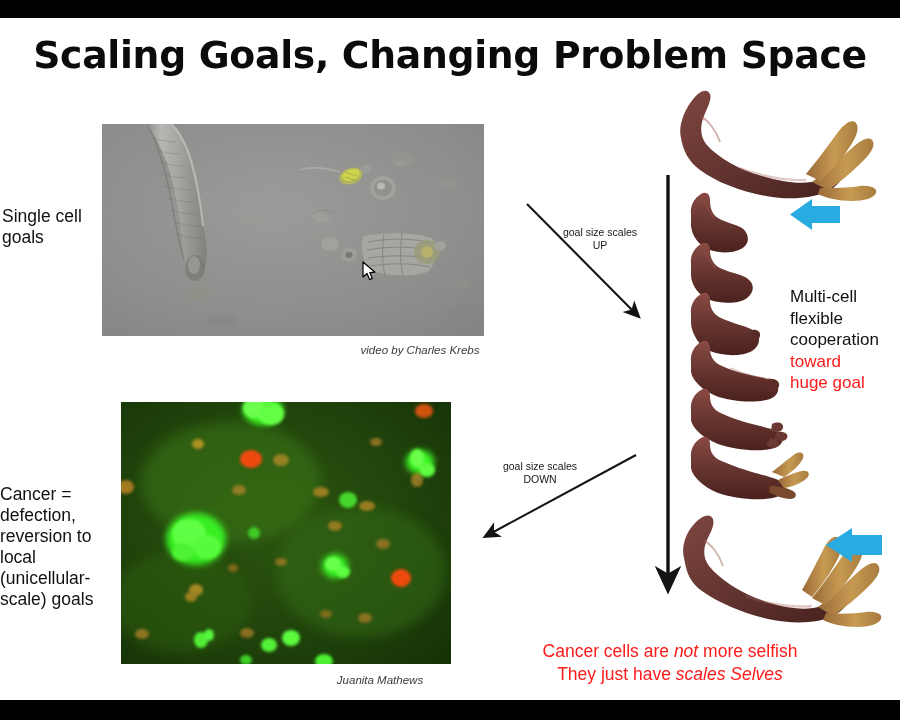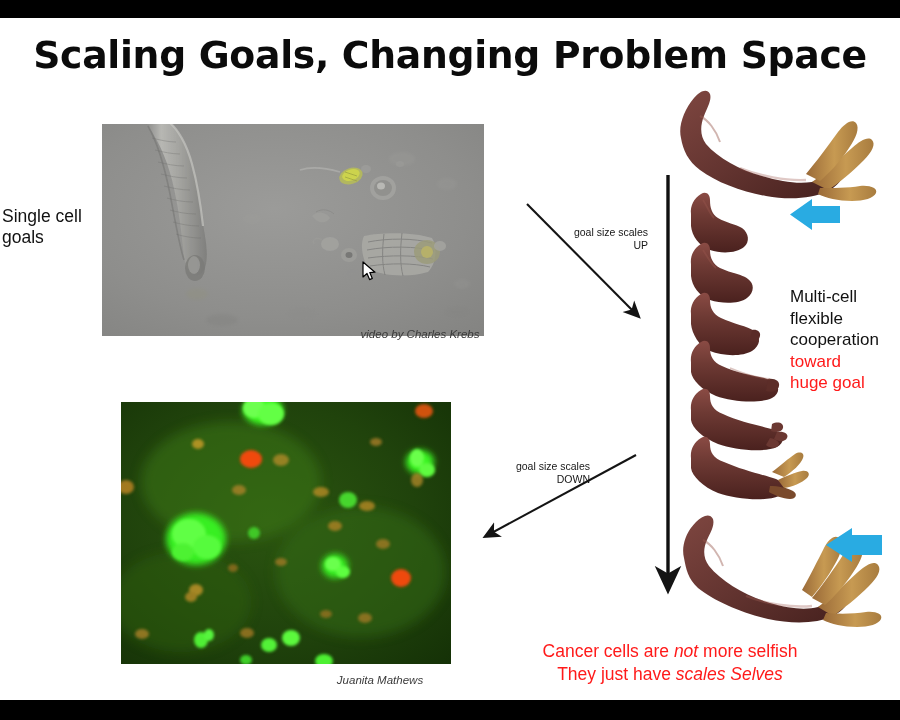--- a/index.html
+++ b/index.html
@@ -16,28 +16,28 @@
 
   .side-label{position:absolute;text-align:left;color:#111;
     font-family:"Liberation Sans",sans-serif;font-size:17.5px;line-height:21px;}
   #label-single{left:2px;top:188px;width:100px;}
   #label-cancer{left:0px;top:466px;width:116px;}
   #label-multicell{left:790px;top:268px;width:110px;font-size:17px;line-height:21.5px;}
   .red{color:#ff1a1a;}
 
   .credit{position:absolute;font-style:italic;font-size:11.5px;color:#3a3a3a;
     font-family:"Liberation Sans",sans-serif;text-align:center;}
-  #credit-krebs{left:320px;top:310px;width:200px;}
+  #credit-krebs{left:320px;top:326px;width:200px;}
   #credit-mathews{left:290px;top:656px;width:180px;}
 
   #bottom-note{position:absolute;left:470px;top:622px;width:400px;text-align:center;
     color:#ff1a1a;font-size:17.5px;line-height:23px;font-family:"Liberation Sans",sans-serif;}
   #bottom-note i{}
 
-  .arrow-cap{position:absolute;text-align:right;color:#171717;
+  .arrow-cap{position:absolute;text-align:center;color:#171717;
     font-size:10.5px;line-height:12.5px;font-family:"Liberation Sans",sans-serif;}
   #cap-up{left:552px;top:208px;width:96px;}
   #cap-down{left:490px;top:442px;width:100px;}
 
   svg.overlay{position:absolute;left:0;top:0;width:900px;height:682px;pointer-events:none;}
 
   .photo{position:absolute;overflow:hidden;}
   #photo-ciliate{left:102px;top:106px;width:382px;height:212px;background:#8d8d8d;}
   #photo-fluor{left:121px;top:384px;width:330px;height:262px;background:#0d2a07;}
 
@@ -258,20 +258,28 @@
       </svg>
     </div>
 
     <div class="credit" id="credit-mathews">Juanita Mathews</div>
 
     <div class="side-label" id="label-single">
       <span>Single cell</span><br>
       <span>goals</span>
     </div>
 
+    <div class="side-label" id="label-cancer">
+      <span>Cancer =</span><br>
+      <span>defection,</span><br>
+      <span>reversion to</span><br>
+      <span>local</span><br>
+      <span>(unicellular-</span><br>
+      <span>scale) goals</span>
+    </div>
 
     <div class="side-label" id="label-multicell">
       <span>Multi-cell</span><br>
       <span>flexible</span><br>
       <span>cooperation</span><br>
       <span class="red">toward</span><br>
       <span class="red">huge goal</span>
     </div>
 
     <div class="arrow-cap" id="cap-up">

